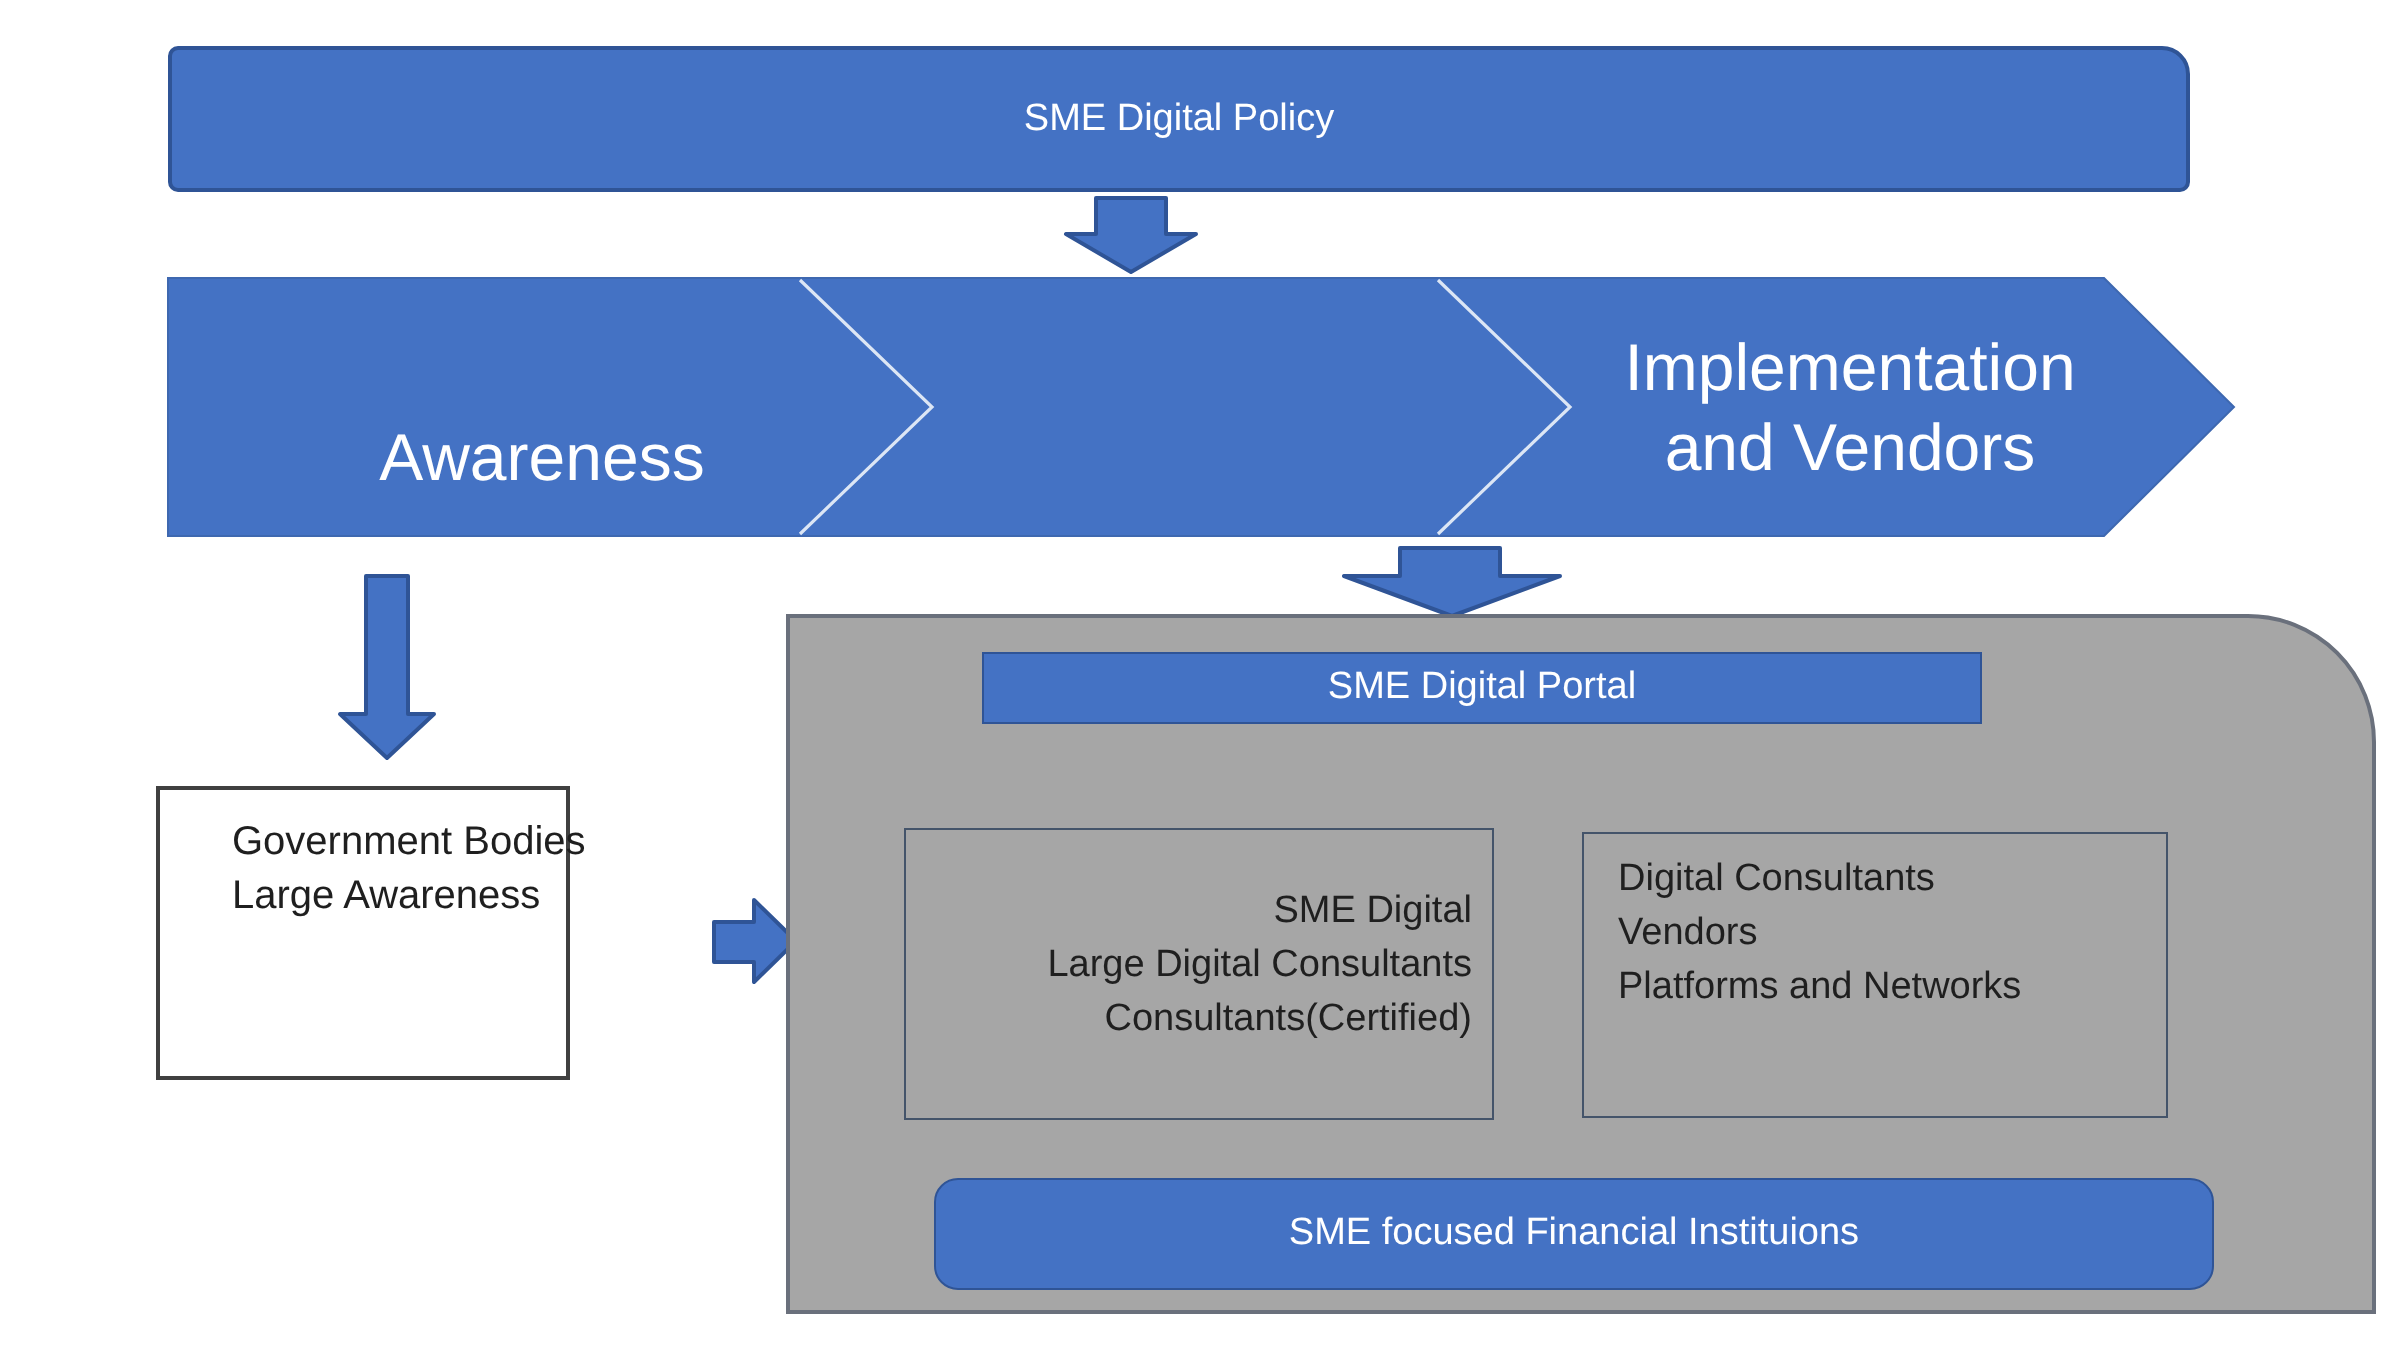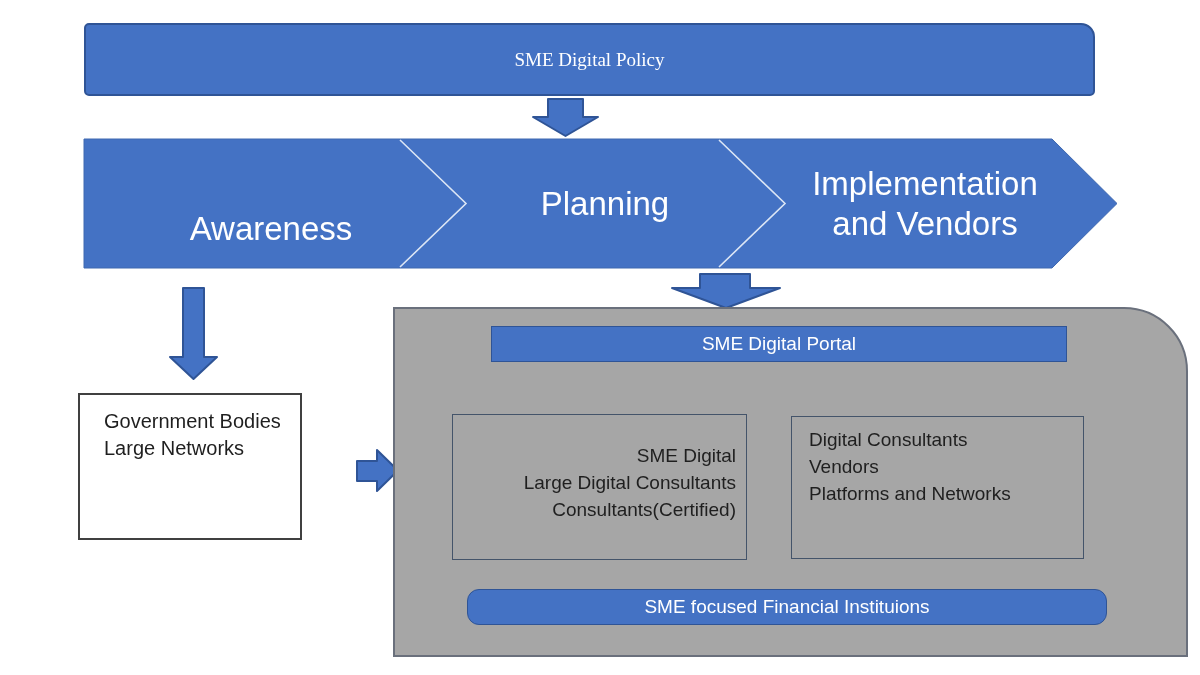--- a/index.html
+++ b/index.html
@@ -33,43 +33,42 @@
     position: absolute;
     left: 84px; top: 23px;
     width: 1011px; height: 73px;
     background: var(--blue);
     border: 2px solid var(--blue-border);
     border-radius: 5px 14px 5px 5px;
     display: flex; align-items: center; justify-content: center;
     color: var(--text-light);
     font-size: 19px;
     z-index: 2;
-    font-family: Liberation Serif, serif;
   }
   .step-label {
     position: absolute;
     height: 129px;
     top: 139px;
     display: flex; align-items: center; justify-content: center;
     color: var(--text-light);
     font-size: 33px;
     line-height: 40px;
     text-align: center;
     z-index: 2;
   }
   .step-awareness { left: 111px; width: 320px; margin-top: 25px; }
   .step-planning { left: 445px; width: 320px; }
   .step-implementation { left: 790px; width: 270px; }
   .stakeholders-box {
     position: absolute;
     left: 78px; top: 393px;
-    width: 224px; height: 147px;
+    width: 207px; height: 147px;
     background: #ffffff;
     border: 2px solid var(--stakeholder-border);
-    padding: 13px 8px 0 24px;
+    padding: 13px 8px 0 36px;
     z-index: 2;
   }
   .stakeholders-box .line,
   .inner-box .line {
     font-size: 20px;
     line-height: 27px;
     color: var(--text-dark);
     white-space: nowrap;
   }
   .portal-panel {
@@ -77,21 +76,21 @@
     left: 393px; top: 307px;
     width: 795px; height: 350px;
     background: var(--panel-gray);
     border: 2px solid var(--panel-border);
     border-radius: 0 64px 0 0;
     z-index: 2;
   }
   .portal-bar {
     position: absolute;
     left: 96px; top: 17px;
-    width: 576px; height: 36px;
+    width: 500px; height: 36px;
     background: var(--blue);
     border: 1px solid var(--blue-border);
     display: flex; align-items: center; justify-content: center;
     color: var(--text-light);
     font-size: 19px;
   }
   .inner-box {
     position: absolute;
     border: 1px solid var(--inner-box-border);
   }
@@ -103,21 +102,21 @@
     text-align: right;
   }
   .vendors-box {
     left: 396px; top: 107px;
     width: 293px; height: 143px;
     padding: 9px 10px 0 17px;
   }
   .financial-bar {
     position: absolute;
     left: 72px; top: 280px;
-    width: 640px; height: 36px;
+    width: 640px; height: 56px;
     background: var(--blue);
     border: 1px solid var(--blue-border);
     border-radius: 12px;
     display: flex; align-items: center; justify-content: center;
     color: var(--text-light);
     font-size: 19px;
   }
 </style>
 </head>
 <body>
@@ -139,30 +138,27 @@
     <polygon points="700,274 750,274 750,288 780,288 726,308 672,288 700,288" style="fill:var(--blue); stroke:var(--blue-border); stroke-width:2; stroke-linejoin:round;"></polygon>
   </svg>
 
   <div class="policy-banner">
     <span>SME Digital Policy</span>
   </div>
 
   <div class="step-label step-awareness">
     <span>Awareness</span>
   </div>
-  <div class="step-label step-planning">
-    <span>Planning</span>
-  </div>
   <div class="step-label step-implementation">
     <span>Implementation and Vendors</span>
   </div>
 
   <div class="stakeholders-box">
     <div class="line">Government Bodies</div>
-    <div class="line">Large Networks</div>
+    <div class="line">Large Awareness</div>
   </div>
 
   <div class="portal-panel">
     <div class="portal-bar">
       <span>SME Digital Portal</span>
     </div>
 
     <div class="inner-box consultants-box">
       <div class="line">SME Digital</div>
       <div class="line">Large Digital Consultants</div>

